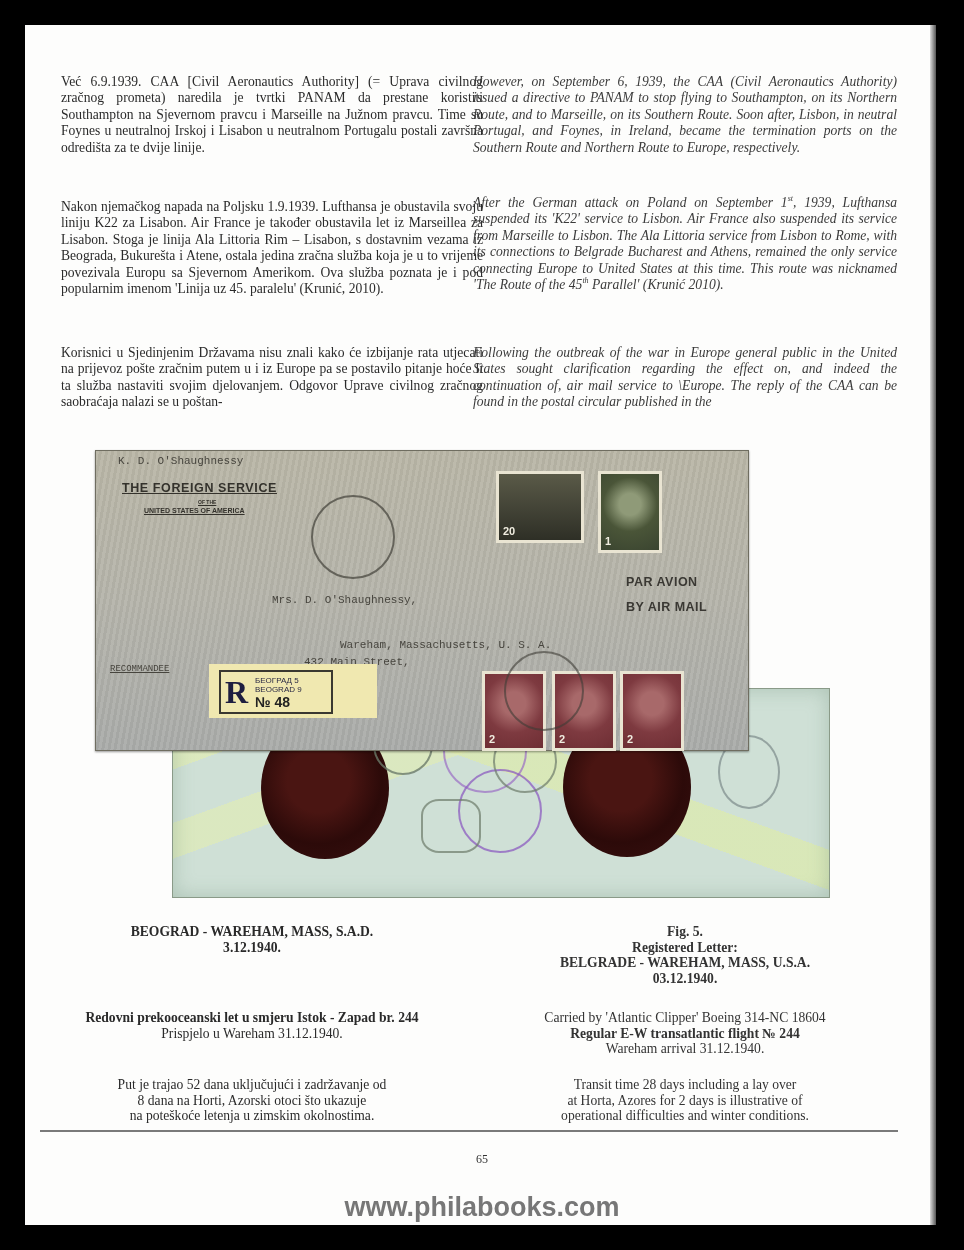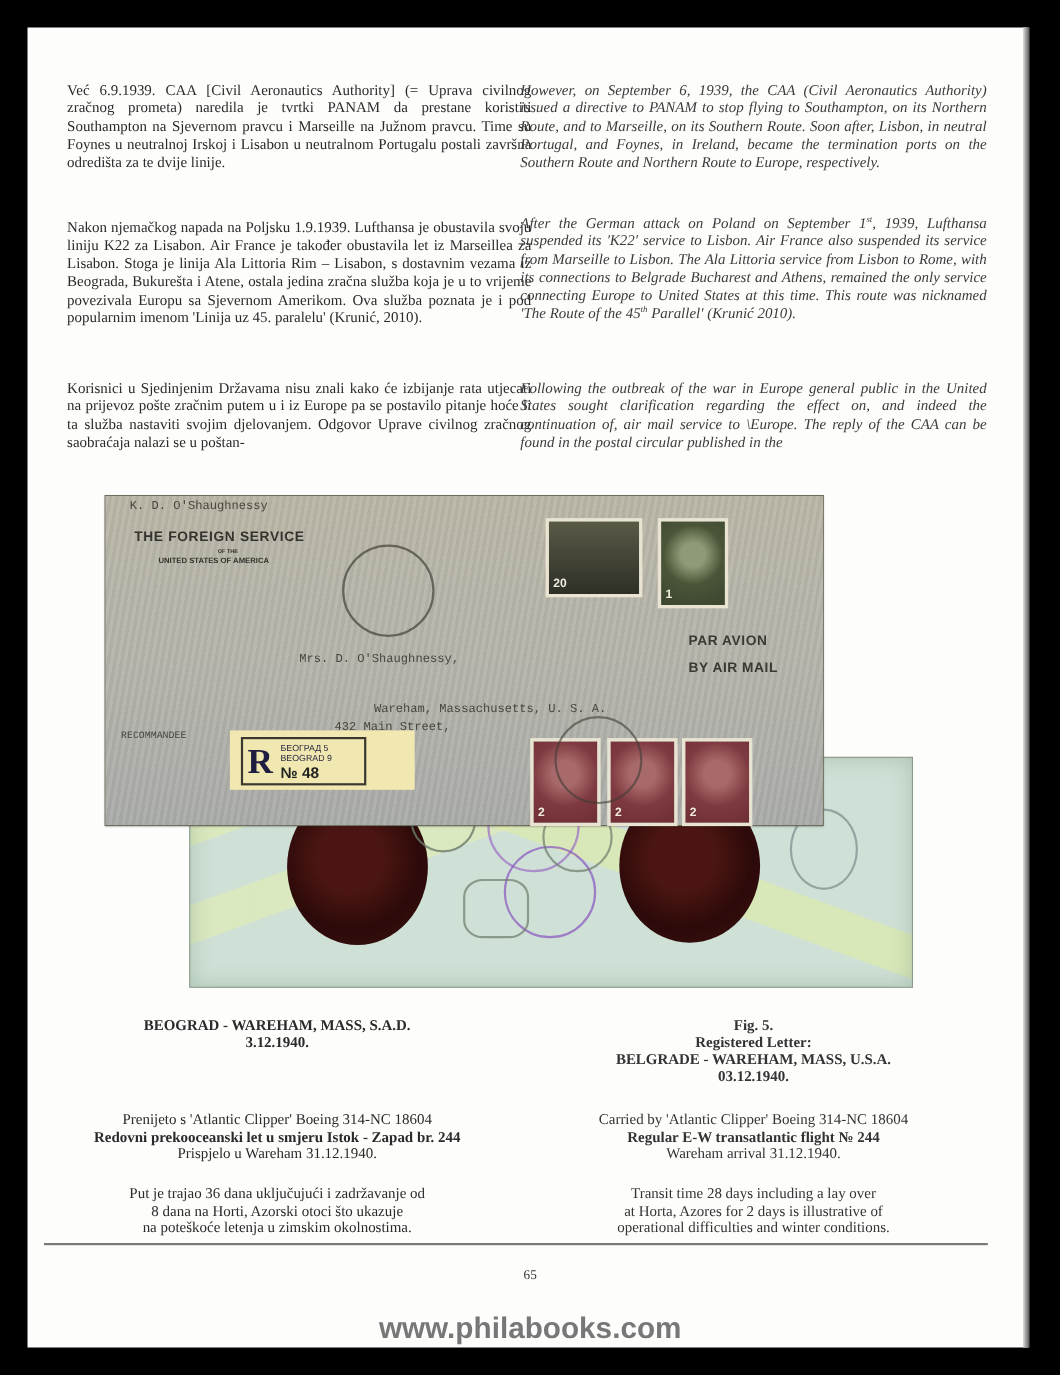--- a/index.html
+++ b/index.html
@@ -21,21 +21,21 @@
       #cfe0d6;
     border:1px solid #8a9a88; box-shadow:inset 0 0 20px rgba(120,150,130,.4); }
   .seal { position:absolute; border-radius:50%; background:radial-gradient(circle at 45% 45%, #4a1512 0 30%, #2c0a09 60%, #3a1110 100%); }
   .pm { position:absolute; border-radius:50%; border:2px solid; }
   .env-front { position:absolute; left:95px; top:450px; width:652px; height:299px;
     background:
       repeating-linear-gradient(100deg, rgba(255,255,255,.06) 0 3px, rgba(0,0,0,.03) 3px 6px),
       linear-gradient(180deg, #b9b6a6 0%, #b5b4aa 50%, #a9aba9 100%);
     border:1px solid #6f6d60; box-shadow: 0 1px 2px rgba(0,0,0,.4); }
   .typed { position:absolute; font-family:"Liberation Mono", monospace; font-size:11px; color:#47453e; white-space:nowrap; }
-  .fs-title { position:absolute; font-family:"Liberation Sans", sans-serif; font-weight:bold; color:#34322c; white-space:nowrap; }
+  .fs-title { position:absolute; font-family:"Liberation Sans", sans-serif; font-weight:bold; color:#34322c; white-space:nowrap;text-decoration:underline; }
   .stamp { position:absolute; border:3px solid #e9e4d2; box-sizing:border-box; }
   .stamp-val { position:absolute; left:4px; bottom:3px; font-family:"Liberation Sans", sans-serif; font-weight:bold; color:#f0ede0; font-size:11px; }
   .airmail { position:absolute; font-family:"Liberation Sans", sans-serif; font-weight:bold; color:#3a3833; font-size:12.5px; letter-spacing:.5px; white-space:nowrap; }
   .reg-label { position:absolute; left:209px; top:664px; width:168px; height:54px; background:#f0e8b0; }
   .reg-box { position:absolute; left:10px; top:6px; width:110px; height:40px; border:2px solid #3a3830; }
   .reg-R { position:absolute; left:4px; top:2px; font-family:"Liberation Serif", serif; font-weight:bold; font-size:32px; color:#1e1e40; }
   .reg-city { position:absolute; left:34px; top:4px; font-family:"Liberation Sans", sans-serif; font-size:8px; color:#2a2a44; line-height:9px; white-space:nowrap; }
   .reg-no { position:absolute; left:34px; top:22px; font-family:"Liberation Sans", sans-serif; font-weight:bold; font-size:14px; color:#222; white-space:nowrap; }
 
   .cap { position:absolute; text-align:center; font-size:13.6px; line-height:15.5px; }
@@ -97,21 +97,21 @@
   <div class="stamp" style="left:502px;top:20px;width:64px;height:82px;background:radial-gradient(circle at 50% 40%,#8f9a78 0 20%,#4a5538 50%,#3a4430 100%);">
     <span class="stamp-val">1</span>
   </div>
 
   <div class="airmail" style="left:530px;top:124px;">PAR AVION</div>
   <div class="airmail" style="left:530px;top:149px;">BY AIR MAIL</div>
 
   <div class="typed" style="left:176px;top:143px;">Mrs. D. O'Shaughnessy,</div>
   <div class="typed" style="left:208px;top:165px;margin-top:40px;">432 Main Street,</div>
   <div class="typed" style="left:244px;top:188px;">Wareham, Massachusetts, U. S. A.</div>
-  <div class="typed" style="left:14px;top:213px;font-size:9px;">RECOMMANDEE</div>
+  <div class="typed" style="left:14px;top:213px;font-size:9px;text-decoration:underline;">RECOMMANDEE</div>
 
   <div class="stamp" style="left:386px;top:220px;width:64px;height:80px;background:radial-gradient(circle at 50% 40%,#a8696a 0 22%,#7e3a40 55%,#6e2e34 100%);">
     <span class="stamp-val">2</span>
   </div>
   <div class="stamp" style="left:456px;top:220px;width:64px;height:80px;background:radial-gradient(circle at 50% 40%,#a8696a 0 22%,#7e3a40 55%,#6e2e34 100%);">
     <span class="stamp-val">2</span>
   </div>
   <div class="stamp" style="left:524px;top:220px;width:64px;height:80px;background:radial-gradient(circle at 50% 40%,#a8696a 0 22%,#7e3a40 55%,#6e2e34 100%);">
     <span class="stamp-val">2</span>
   </div>
@@ -131,32 +131,31 @@
   <div>3.12.1940.</div>
 </div>
 <div class="cap right-cap b" style="top:924px;">
   <div>Fig. 5.</div>
   <div>Registered Letter:</div>
   <div>BELGRADE  -  WAREHAM, MASS,  U.S.A.</div>
   <div>03.12.1940.</div>
 </div>
 
 <div class="cap left-cap" style="top:1010px;">
-  <div>Prenijeto s 'Atlantic Clipper' Boeing 314-NC 18604</div>
   <div class="b">Redovni prekooceanski let u smjeru Istok - Zapad br. 244</div>
   <div>Prispjelo u Wareham 31.12.1940.</div>
 </div>
 <div class="cap right-cap" style="top:1010px;">
   <div>Carried by 'Atlantic Clipper' Boeing 314-NC 18604</div>
   <div class="b">Regular E-W transatlantic  flight № 244</div>
   <div>Wareham arrival 31.12.1940.</div>
 </div>
 
 <div class="cap left-cap" style="top:1077px;">
-  <div>Put je trajao 36 dana uključujući i zadržavanje od</div>
+  <div>Put je trajao 52 dana uključujući i zadržavanje od</div>
   <div>8 dana na Horti, Azorski otoci što ukazuje</div>
   <div>na poteškoće letenja u zimskim okolnostima.</div>
 </div>
 <div class="cap right-cap" style="top:1077px;">
   <div>Transit time 28 days including a lay over</div>
   <div>at Horta, Azores for 2 days is illustrative of</div>
   <div>operational difficulties and winter conditions.</div>
 </div>
 
 <div class="rule"></div>

